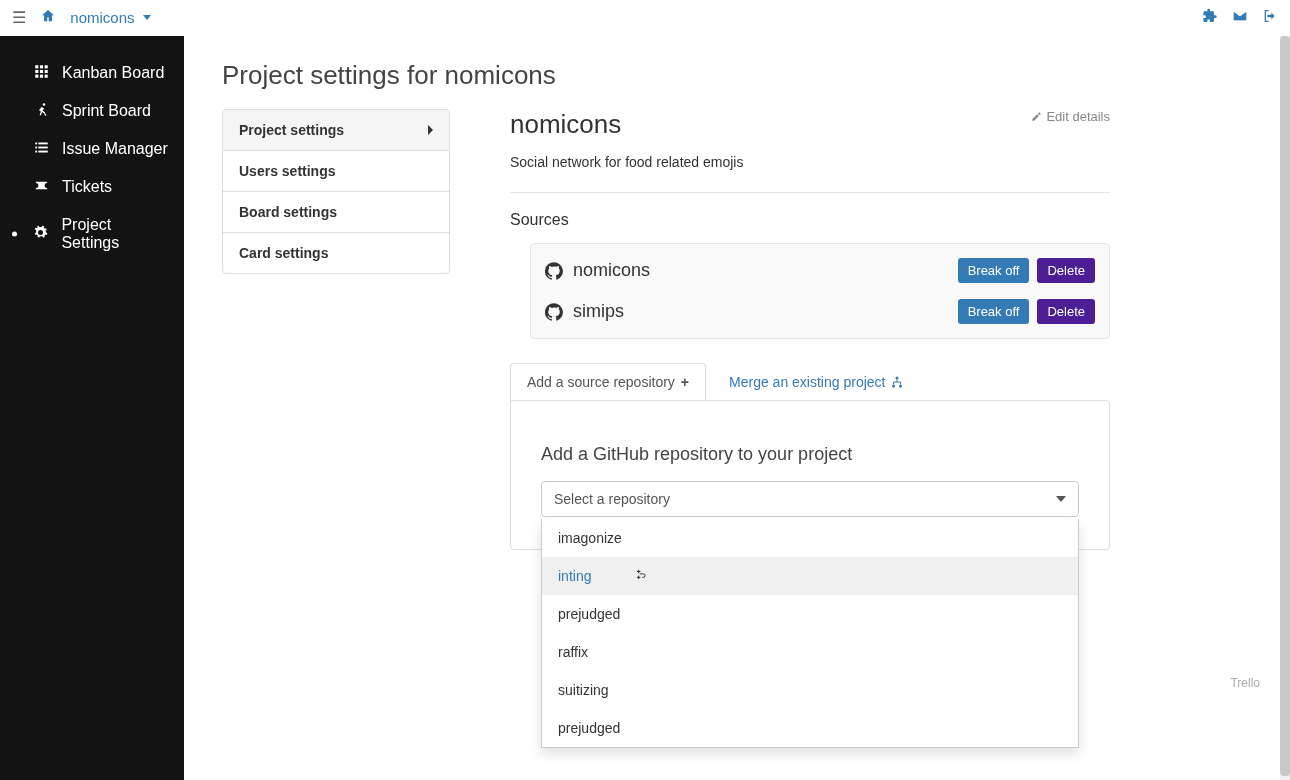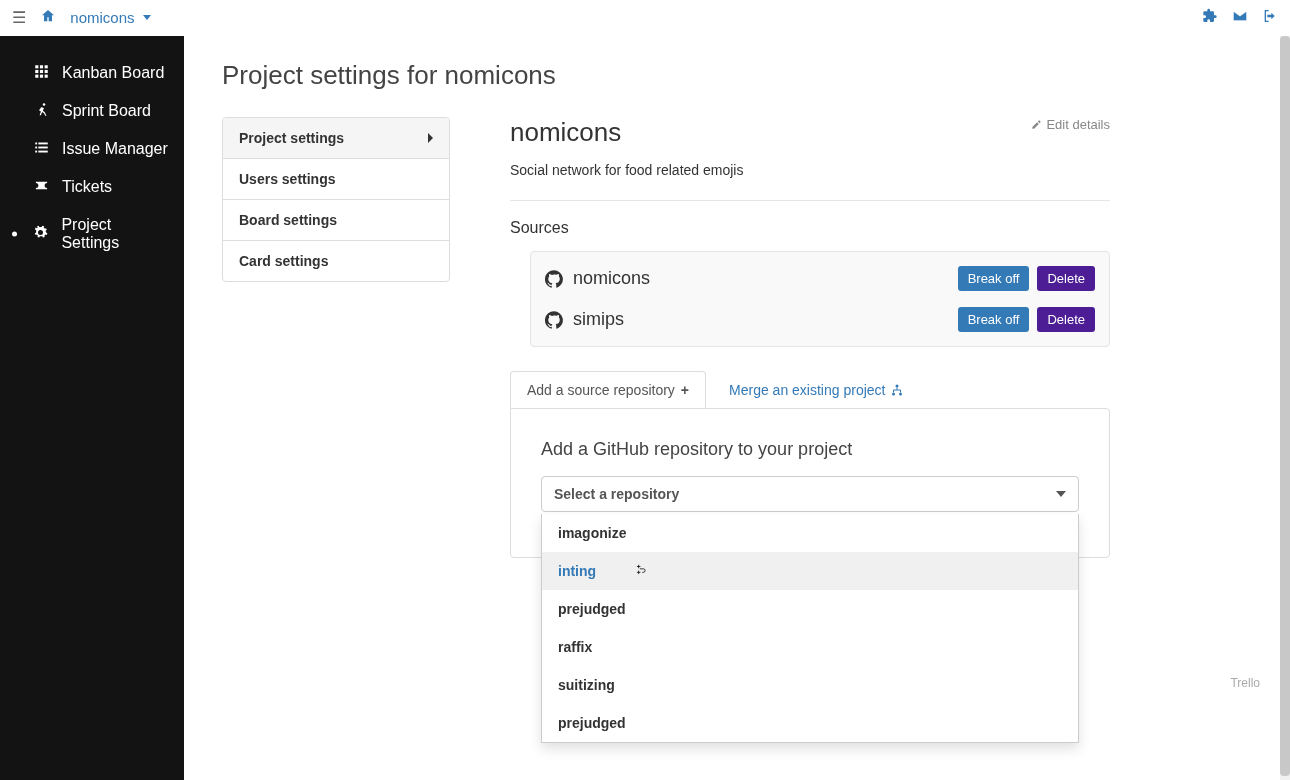--- a/index.html
+++ b/index.html
@@ -64,21 +64,21 @@
   .main {
     flex:1;
     padding: 24px 38px 0 38px;
     position:relative;
     overflow:hidden;
   }
   .page-title {
     font-size: 26px;
     font-weight: 400;
     color:#444;
-    margin-bottom: 26px;
+    margin-bottom: 18px;
   }
 
   .content-row { display:flex; align-items:flex-start; }
   .settings-menu {
     width: 228px;
     border:1px solid #ddd;
     border-radius:4px;
     margin-right: 60px;
     overflow:hidden;
   }
@@ -153,28 +153,28 @@
     cursor:pointer;
     display:flex; align-items:center; gap:6px;
   }
   .tab + .tab { margin-left: 6px; }
   .tab.inactive { border-color:transparent; color:#337ab7; }
   .tab .plus { font-weight:bold; }
 
   .tab-panel {
     border:1px solid #ddd;
     border-radius: 0 4px 4px 4px;
-    padding: 30px 30px 30px;
+    padding: 43px 30px 30px;
     position:relative;
     min-height: 150px;
     background:#fff;
   }
   .panel-heading { font-size:18px; font-weight:400; color:#444; margin-bottom:16px; }
 
-  .select-wrap { position:relative;font-weight:bold; }
+  .select-wrap { position:relative; }
   .select-box {
     width:100%;
     border:1px solid #ccc;
     border-radius:4px;
     padding:9px 12px;
     font-size:14px;
     color:#555;
     background:#fff;
     display:flex;
     justify-content:space-between;

